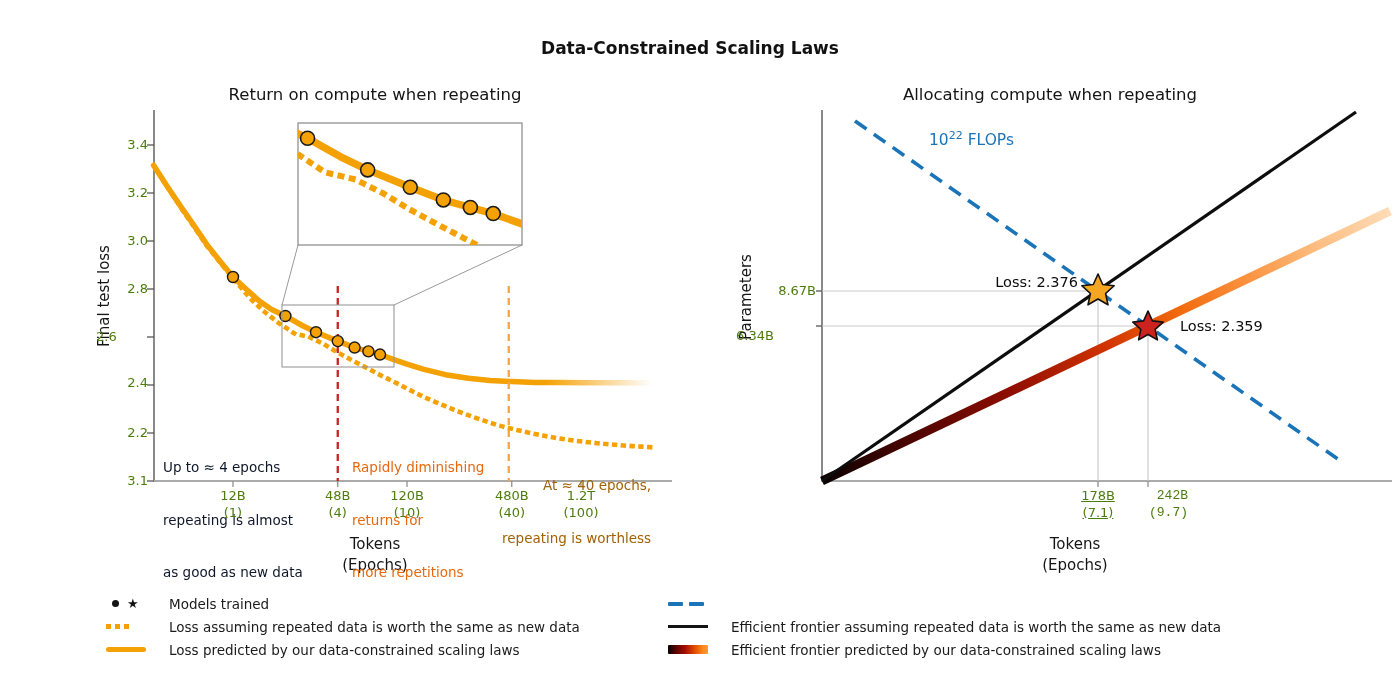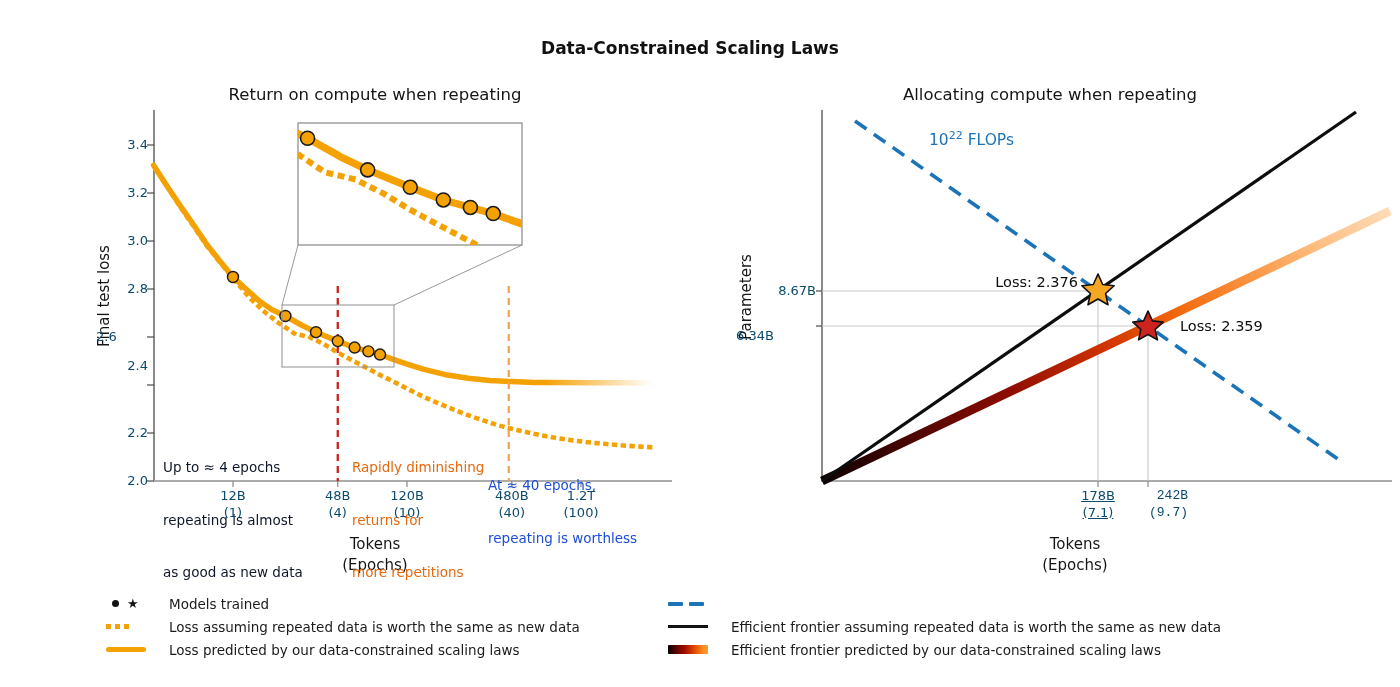--- a/index.html
+++ b/index.html
@@ -8,21 +8,21 @@
   .fig svg{position:absolute;left:0;top:0;}
   .txt{position:absolute;white-space:pre;}
   .figtitle{font-size:17px;font-weight:bold;text-align:center;color:#111;}
   .subtitle{font-size:16.5px;text-align:center;color:#151515;}
   .axlabel{font-size:15px;text-align:center;color:#151515;line-height:21px;white-space:pre-line;}
   .rot{transform:rotate(-90deg);}
   .ann{font-size:13.5px;line-height:17.5px;}
   .losslab{font-size:14.5px;font-weight:normal;color:#0d0d0d;}
   .flops{font-size:15.5px;}
   .flops sup{font-size:11px;}
-  .tick{position:absolute;font-size:13px;color:#0c4a6e;}
+  .tick{position:absolute;font-size:13px;color:#4d7c0f;}
   .legend{position:absolute;}
   .lrow{display:flex;align-items:center;height:23px;}
   .sw{width:54px;display:flex;align-items:center;justify-content:flex-start;flex:0 0 54px;}
   .llab{font-size:13.5px;color:#1b1b1b;margin-left:9px;white-space:nowrap;}
   .dot{width:7px;height:7px;border-radius:50%;background:#141414;display:inline-block;margin-left:6px;}
   .starg{font-size:13px;color:#141414;margin-left:8px;line-height:1;}
   .sq{width:5px;height:5px;background:#F4A104;display:inline-block;margin-right:4px;}
   .obar{width:40px;height:5.5px;background:#F4A104;border-radius:3px;}
   .bdash{width:15px;height:4px;background:#1B74B8;display:inline-block;margin-right:6px;border-radius:1px;}
   .kbar{width:40px;height:3.5px;background:#141414;}
@@ -126,21 +126,21 @@
   <div class="txt ann" style="left:163px;top:424px;color:#0f172a;">
     <div>Up to ≈ 4 epochs</div>
     <div>repeating is almost</div>
     <div>as good as new data</div>
   </div>
   <div class="txt ann" style="left:352px;top:424px;color:#E56910;">
     <div>Rapidly diminishing</div>
     <div>returns for</div>
     <div>more repetitions</div>
   </div>
-  <div class="txt ann" style="left:488px;top:442px;color:#1d4ed8;">
+  <div class="txt ann" style="left:502px;top:442px;color:#a16207;text-align:right;">
     <div>At ≈ 40 epochs,</div>
     <div>repeating is worthless</div>
   </div>
 
   <div class="txt losslab" style="left:918px;top:274px;width:160px;text-align:right;">Loss: 2.376</div>
   <div class="txt losslab" style="left:1180px;top:318px;">Loss: 2.359</div>
 
   <div class="txt flops" style="left:929px;top:129px;color:#1B74B8;"><span>10</span><sup>22</sup><span> FLOPs</span></div>
 
   <div class="legend" style="left:106px;top:592px;">
@@ -185,23 +185,23 @@
           <span class="gbar"></span>
         </span>
       <span class="llab">Efficient frontier predicted by our data-constrained scaling laws</span>
     </div>
   </div>
 <div class="tick" style="left:96px;top:137px;width:52px;text-align:right;">3.4</div>
     <div class="tick" style="left:96px;top:184.99999999999994px;width:52px;text-align:right;">3.2</div>
     <div class="tick" style="left:96px;top:233px;width:52px;text-align:right;">3.0</div>
     <div class="tick" style="left:96px;top:281.00000000000006px;width:52px;text-align:right;">2.8</div>
     <div class="tick" style="left:96px;top:329px;width:52px;text-align:left;">2.6</div>
-    <div class="tick" style="left:96px;top:358px;width:52px;text-align:right;">2.4</div>
+    <div class="tick" style="left:96px;top:375px;width:52px;text-align:right;">2.4</div>
     <div class="tick" style="left:96px;top:424.99999999999994px;width:52px;text-align:right;">2.2</div>
-    <div class="tick" style="left:96px;top:473px;width:52px;text-align:right;">2.0</div>
+    <div class="tick" style="left:96px;top:473px;width:52px;text-align:right;">3.1</div>
     <div class="tick" style="left:193px;top:487px;width:80px;text-align:center;line-height:17px;">
       <div>12B</div>
       <div>(1)</div>
     </div>
     <div class="tick" style="left:297.7584384910655px;top:487px;width:80px;text-align:center;line-height:17px;">
       <div>48B</div>
       <div>(4)</div>
     </div>
     <div class="tick" style="left:367px;top:487px;width:80px;text-align:center;line-height:17px;">
       <div>120B</div>

